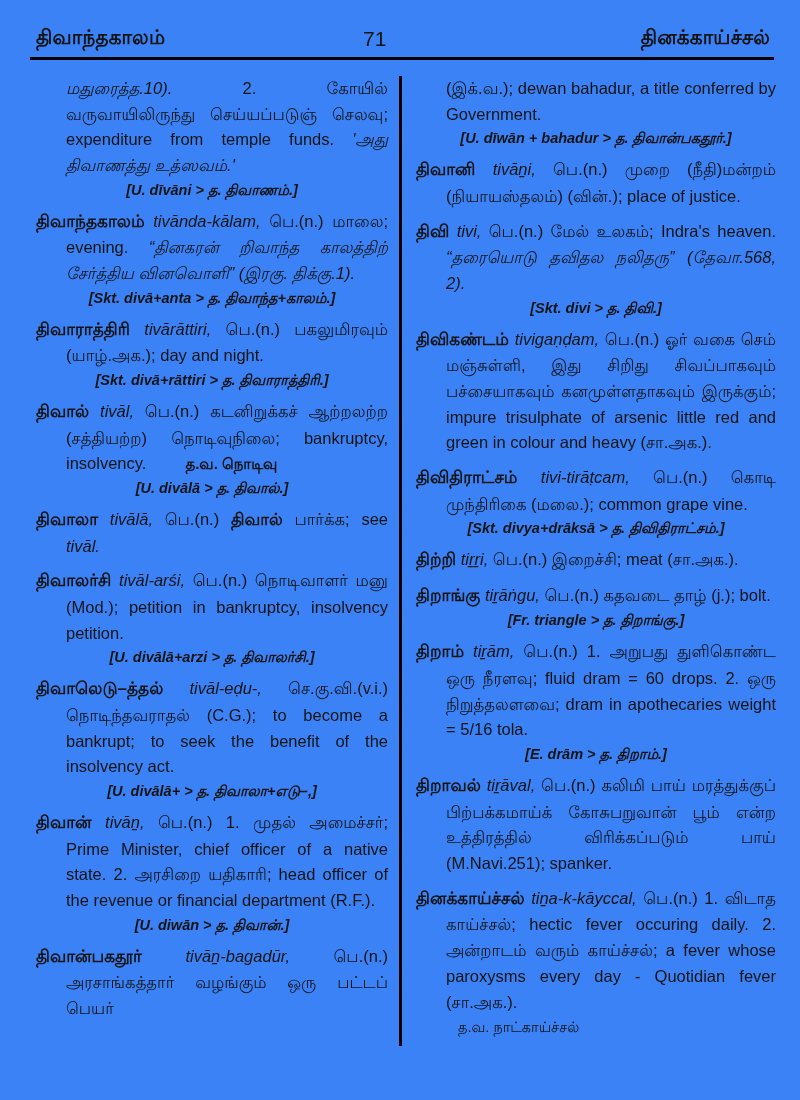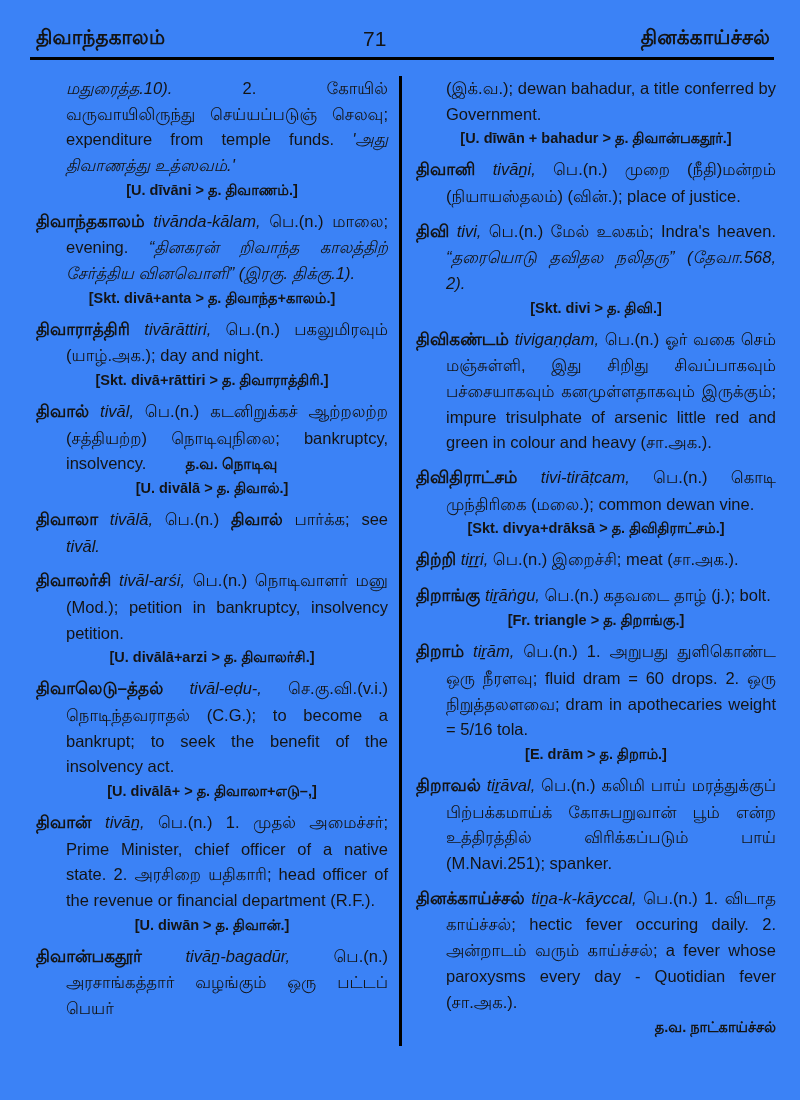--- a/index.html
+++ b/index.html
@@ -20,22 +20,22 @@
   .entry{margin:0 0 9px 0;}
   .body{margin:0;font-size:16.5px;line-height:1.56;text-align:justify;}
   .hang{padding-left:30px;text-indent:-30px;}
   .cont{padding-left:30px;}
   .hw{font-weight:700;font-size:17px;}
   .tr{font-style:italic;}
   .seg-n{}
   .seg-i{font-style:italic;}
   .seg-b{font-weight:700;}
   .seg-note{font-weight:700;margin-left:2.6em;font-size:15px;white-space:nowrap;}
-  .ety{text-align:center;font-weight:700;font-size:14.5px;margin:3px 0 4px;}
-  .note-line{font-weight:700;font-size:14.5px;margin:4px 0 0 42px;text-align:right;}
+  .ety{text-align:center;font-weight:700;font-style:italic;font-size:14.5px;margin:3px 0 4px;}
+  .note-line{font-weight:400;font-size:14.5px;margin:4px 0 0 42px;}
 </style>
 </head>
 <body>
 
 <div class="page">
   <div class="header">
     <span class="left">திவாந்தகாலம்</span>
     <span class="center">71</span>
     <span class="right">தினக்காய்ச்சல்</span>
   </div>
@@ -86,21 +86,21 @@
           <p class="body hang"><span class="hw">திவானி</span> <span class="tr">tivāṉi,</span><span class="seg-n"> பெ.(n.) முறை (நீதி)மன்றம் (நியாயஸ்தலம்) (வின்.); place of justice.</span></p>
         </div>
         <div class="entry">
           <p class="body hang"><span class="hw">திவி</span> <span class="tr">tivi,</span><span class="seg-n"> பெ.(n.) மேல் உலகம்; Indra's heaven. </span><span class="seg-i">“தரையொடு தவிதல நலிதரு” (தேவா.568, 2).</span></p>
           <div class="ety">[Skt. divi &gt; த. திவி.]</div>
         </div>
         <div class="entry">
           <p class="body hang"><span class="hw">திவிகண்டம்</span> <span class="tr">tivigaṇḍam,</span><span class="seg-n"> பெ.(n.) ஓர் வகை செம் மஞ்சுள்ளி, இது சிறிது சிவப்பாகவும் பச்சையாகவும் கனமுள்ளதாகவும் இருக்கும்; impure trisulphate of arsenic little red and green in colour and heavy (சா.அக.).</span></p>
         </div>
         <div class="entry">
-          <p class="body hang"><span class="hw">திவிதிராட்சம்</span> <span class="tr">tivi-tirāṭcam,</span><span class="seg-n"> பெ.(n.) கொடி முந்திரிகை (மலை.); common dewan vine.</span></p>
+          <p class="body hang"><span class="hw">திவிதிராட்சம்</span> <span class="tr">tivi-tirāṭcam,</span><span class="seg-n"> பெ.(n.) கொடி முந்திரிகை (மலை.); common grape vine.</span></p>
           <div class="ety">[Skt. divya+drāksā &gt; த. திவிதிராட்சம்.]</div>
         </div>
         <div class="entry">
           <p class="body hang"><span class="hw">திற்றி</span> <span class="tr">tiṟṟi,</span><span class="seg-n"> பெ.(n.) இறைச்சி; meat (சா.அக.).</span></p>
         </div>
         <div class="entry">
           <p class="body hang"><span class="hw">திறாங்கு</span> <span class="tr">tiṟāṅgu,</span><span class="seg-n"> பெ.(n.) கதவடை தாழ் (j.); bolt.</span></p>
           <div class="ety">[Fr. triangle &gt; த. திறாங்கு.]</div>
         </div>
         <div class="entry">

